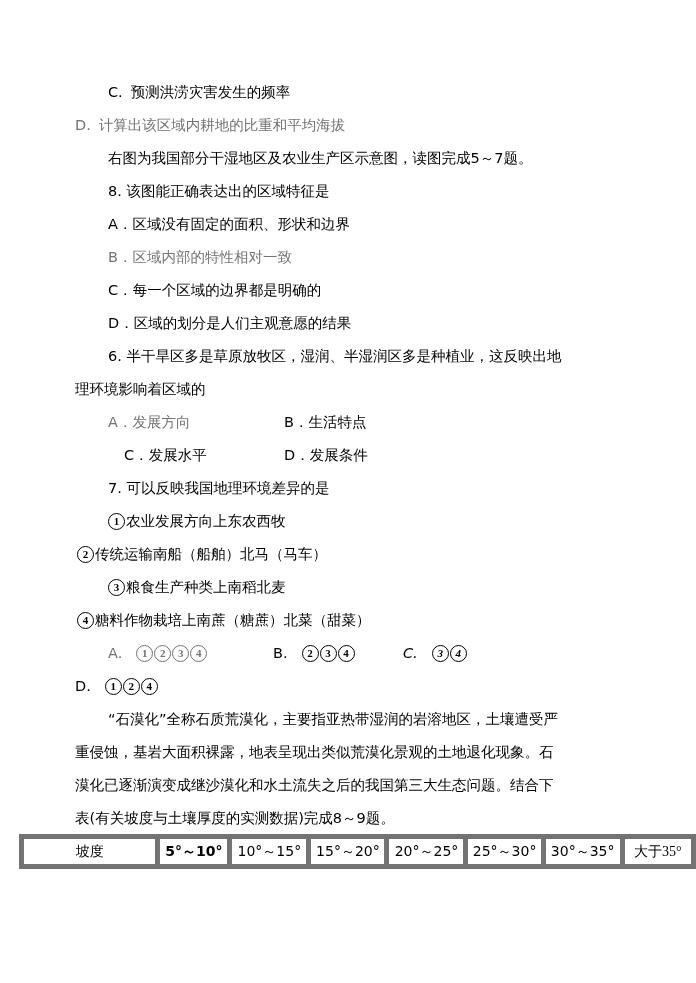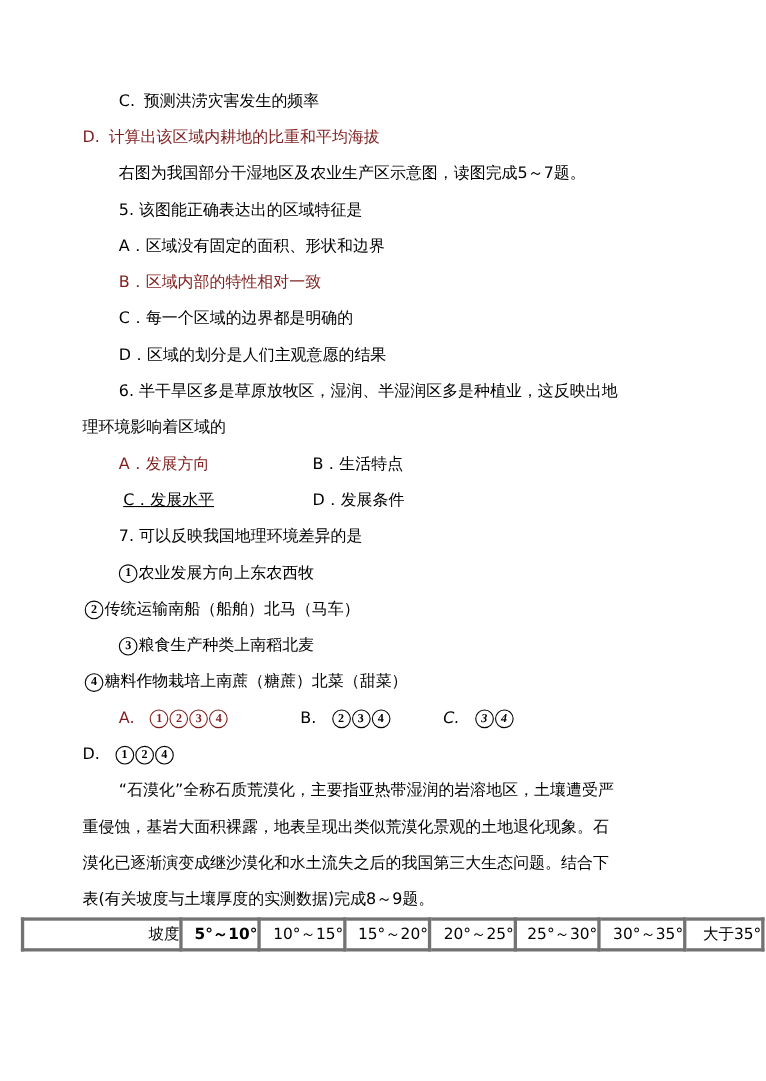--- a/index.html
+++ b/index.html
@@ -15,21 +15,21 @@
     font-family: "DejaVu Sans", "Liberation Sans", sans-serif;
     color: #000000;
     font-size: 14.5px;
   }
   .line {
     position: absolute;
     white-space: nowrap;
     line-height: 20px;
     height: 20px;
   }
-  .red { color: #7f1d1d; }
+  .red { color: #737373; }
   .opt-letter { display: inline-block; margin-right: 8px; }
   .circ {
     display: inline-block;
     width: 15px;
     height: 15px;
     border: 1.3px solid currentColor;
     border-radius: 50%;
     font-size: 11px;
     font-weight: bold;
     line-height: 15px;
@@ -39,40 +39,40 @@
     font-family: "Liberation Serif", serif;
   }
   table.slope {
     position: absolute;
     left: 19px;
     top: 834px;
     border-collapse: collapse;
     font-size: 14px;
   }
   table.slope td {
-    border: 3px solid #737373;
+    border: 5px solid #737373;
     height: 25px;
     padding: 0;
-    text-align: right;
+    text-align: center;
     white-space: nowrap;
   }
 </style>
 </head>
 <body>
 
 <div class="line" style="left:108px; top:82px;">
   <span class="opt-letter">C.</span><span>预测洪涝灾害发生的频率</span>
 </div>
 <div class="line red" style="left:75px; top:115px;">
   <span class="opt-letter">D.</span><span>计算出该区域内耕地的比重和平均海拔</span>
 </div>
 
 <div class="line" style="left:108px; top:148px;">右图为我国部分干湿地区及农业生产区示意图，读图完成5～7题。</div>
 
-<div class="line" style="left:108px; top:181px;">5. 该图能正确表达出的区域特征是</div>
+<div class="line" style="left:108px; top:181px;">8. 该图能正确表达出的区域特征是</div>
 <div class="line" style="left:108px; top:214px;">
   <span>A．</span><span>区域没有固定的面积、形状和边界</span>
 </div>
 <div class="line red" style="left:108px; top:247px;">
   <span>B．</span><span>区域内部的特性相对一致</span>
 </div>
 <div class="line" style="left:108px; top:280px;">
   <span>C．</span><span>每一个区域的边界都是明确的</span>
 </div>
 <div class="line" style="left:108px; top:313px;">
@@ -80,21 +80,21 @@
 </div>
 
 <div class="line" style="left:108px; top:346px;">6. 半干旱区多是草原放牧区，湿润、半湿润区多是种植业，这反映出地</div>
 <div class="line" style="left:75px; top:379px;">理环境影响着区域的</div>
 <div class="line red" style="left:108px; top:412px;text-align:right;">
   <span>A．</span><span>发展方向</span>
 </div>
 <div class="line" style="left:284px; top:412px;">
   <span>B．</span><span>生活特点</span>
 </div>
-<div class="line" style="left:112px; top:445px;text-decoration:underline;">
+<div class="line" style="left:124px; top:445px;">
   <span>C．</span><span>发展水平</span>
 </div>
 <div class="line" style="left:284px; top:445px;">
   <span>D．</span><span>发展条件</span>
 </div>
 
 <div class="line" style="left:108px; top:478px;">7. 可以反映我国地理环境差异的是</div>
 <div class="line" style="left:108px; top:511px;">
   <span class="circ">1</span><span>农业发展方向上东农西牧</span>
 </div>
@@ -129,16 +129,16 @@
 <table class="slope">
   <tbody>
       <tr>
     <td style="width:141px;">坡度</td>
     <td style="width:68px;font-weight:bold;">5°～10°</td>
     <td style="width:75px;">10°～15°</td>
     <td style="width:74px;">15°～20°</td>
     <td style="width:75px;">20°～25°</td>
     <td style="width:73px;">25°～30°</td>
     <td style="width:75px;">30°～35°</td>
-    <td style="width:68px;">大于35°</td>
+    <td style="width:68px;font-family:Liberation Serif, serif;">大于35°</td>
   </tr>
 </tbody>
   </table>
 
 </body></html>

